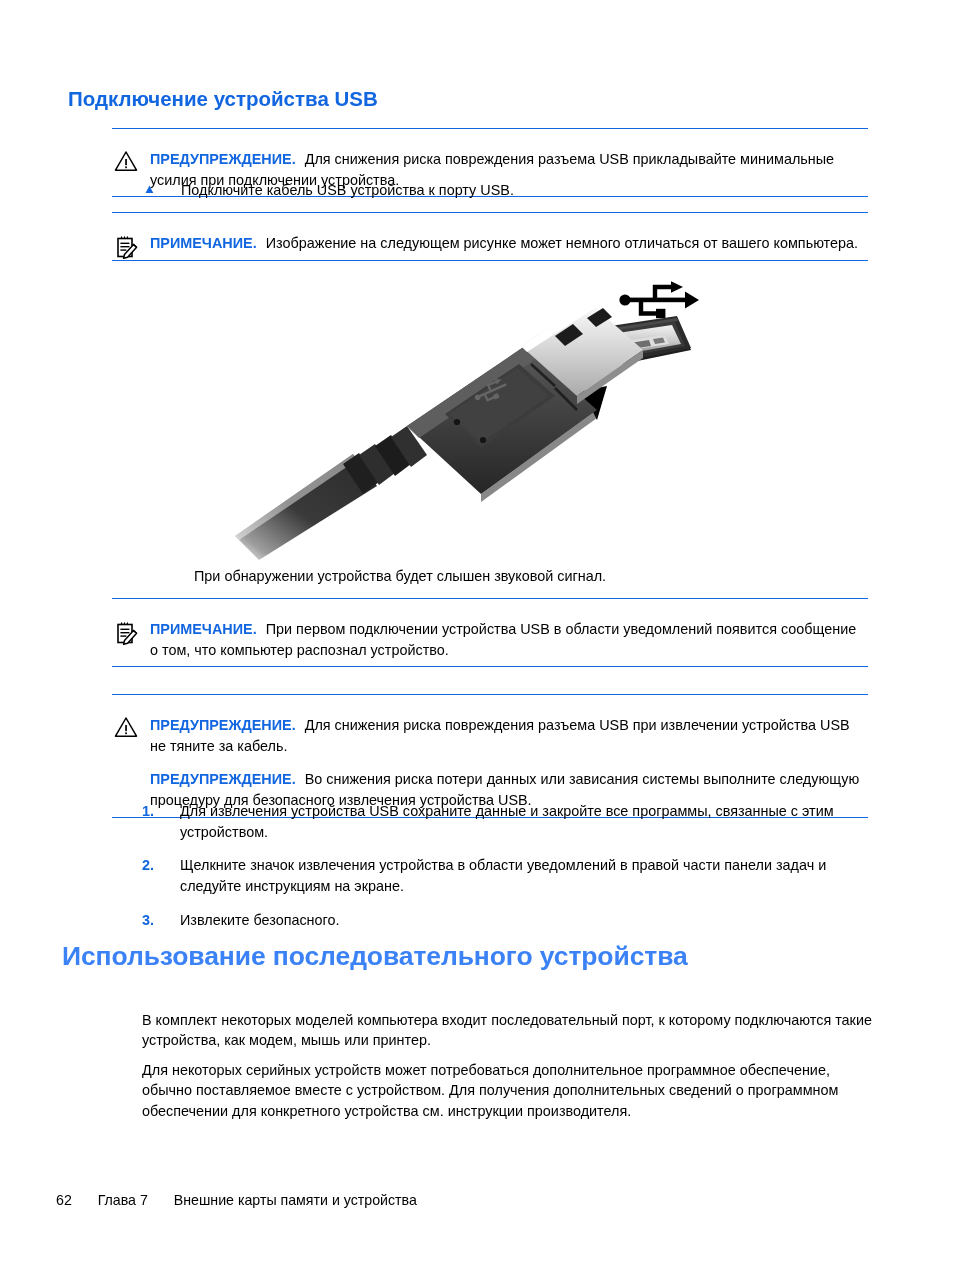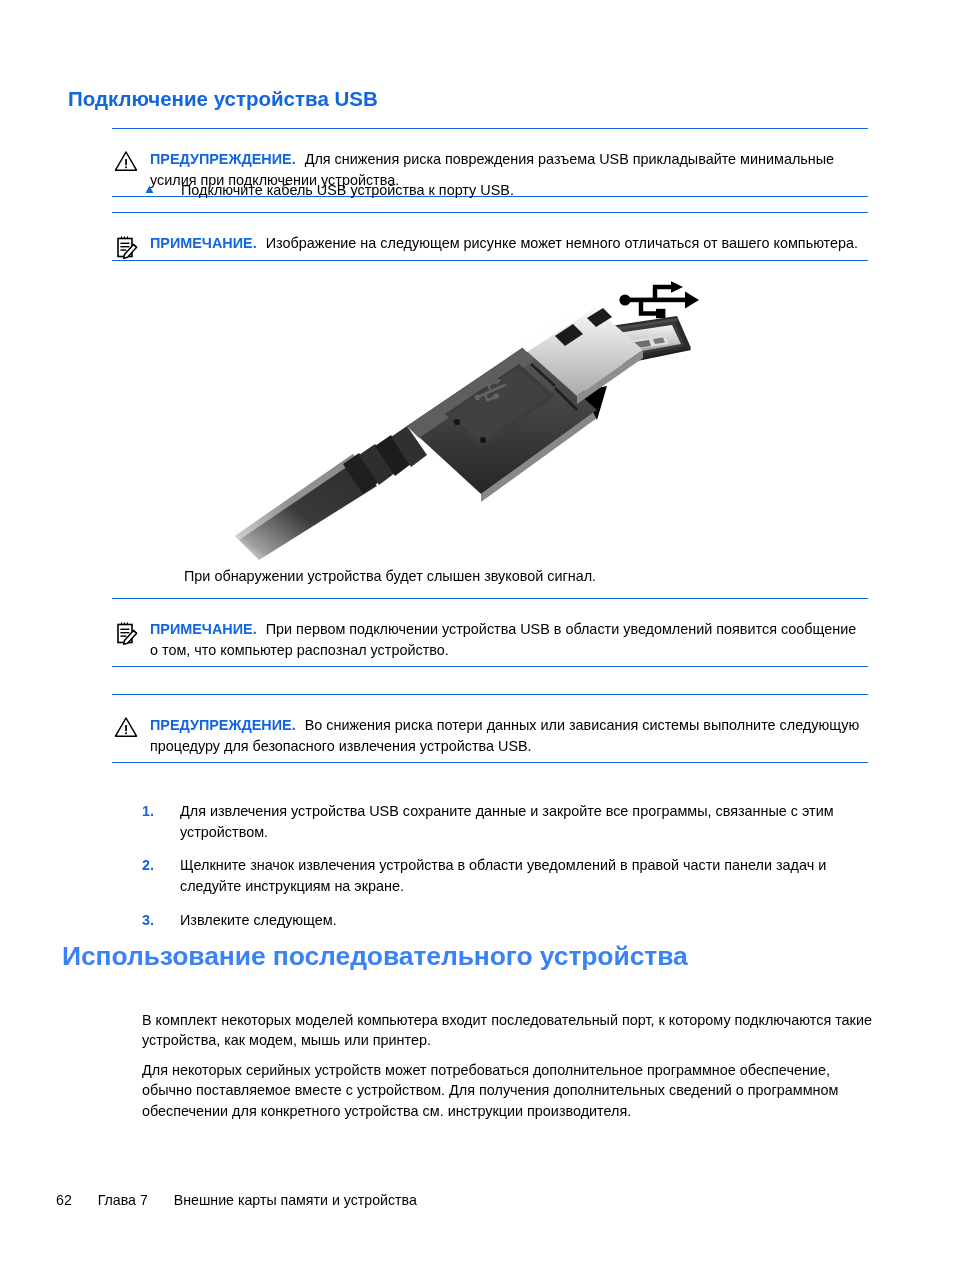--- a/index.html
+++ b/index.html
@@ -270,21 +270,21 @@
         <path d="M296 78 L364 34 L418 82 L352 128 Z" fill="url(#metalGrad)"></path>
         <path d="M296 78 L364 34 L370 40 L302 84 Z" fill="#ffffff"></path>
         <path d="M352 128 L418 82 L418 90 L352 136 Z" fill="#8e8e8e"></path>
 
         <path d="M330 68 L348 56 L358 66 L340 78 Z" fill="#1c1c1c"></path>
         <path d="M362 50 L378 40 L387 49 L371 59 Z" fill="#1c1c1c"></path>
       </g>
     </svg>
   </div>
 
-  <div class="body-text" style="position:absolute; left:184px; top:566px; width:690px;">При обнаружении устройства будет слышен звуковой сигнал.</div>
+  <div class="body-text" style="position:absolute; left:194px; top:566px; width:690px;">При обнаружении устройства будет слышен звуковой сигнал.</div>
 
   <div class="admon" style="position:absolute; left:112px; top:598px; width:756px;">
     <div class="admon-inner">
       <span class="admon-icon">
         <svg width="26" height="26" viewBox="0 0 26 26" aria-hidden="true">
           <rect x="4" y="4.5" width="14" height="18" fill="#ffffff" stroke="#000000" stroke-width="1.6"></rect>
           <rect x="6.4" y="8.6" width="9" height="1.4" fill="#000000"></rect>
           <rect x="6.4" y="12" width="9" height="1.4" fill="#000000"></rect>
           <rect x="6.4" y="15.4" width="6" height="1.4" fill="#000000"></rect>
           <path d="M6.5 4.6 L7.6 1.8 L8.6 4.6 Z" fill="#000000"></path>
@@ -304,37 +304,40 @@
   <div class="admon" style="position:absolute; left:112px; top:694px; width:756px;">
     <div class="admon-inner">
       <span class="admon-icon">
         <svg width="24" height="22" viewBox="0 0 24 22" aria-hidden="true">
           <path d="M12 2 L22.5 20.2 L1.5 20.2 Z" fill="none" stroke="#000000" stroke-width="1.5" stroke-linejoin="round"></path>
           <rect x="11.2" y="9" width="1.7" height="6.2" fill="#000000"></rect>
           <rect x="11.2" y="16.4" width="1.7" height="1.8" fill="#000000"></rect>
         </svg>
       </span>
       <p>
+        <span class="label">ПРЕДУПРЕЖДЕНИЕ.</span><span>Для снижения риска повреждения разъема USB при извлечении устройства USB не тяните за кабель.</span>
+      </p>
+      <p>
         <span class="label">ПРЕДУПРЕЖДЕНИЕ.</span><span>Во снижения риска потери данных или зависания системы выполните следующую процедуру для безопасного извлечения устройства USB.</span>
       </p>
     </div>
   </div>
 
   <div style="position:absolute; left:142px; top:801px; width:726px;">
     <div class="proc-item" style="margin-bottom:13px;">
       <span class="proc-marker">1.</span>
       <span class="proc-body">Для извлечения устройства USB сохраните данные и закройте все программы, связанные с этим устройством.</span>
     </div>
     <div class="proc-item" style="margin-bottom:13px;">
       <span class="proc-marker">2.</span>
       <span class="proc-body">Щелкните значок извлечения устройства в области уведомлений в правой части панели задач и следуйте инструкциям на экране.</span>
     </div>
     <div class="proc-item">
       <span class="proc-marker">3.</span>
-      <span class="proc-body">Извлеките следующем.</span>
+      <span class="proc-body">Извлеките безопасного.</span>
     </div>
   </div>
 
   <div style="position:absolute; left:62px; top:940px; width:826px;">
     <div class="h1-big">Использование последовательного устройства</div>
   </div>
 
   <div class="body-text" style="position:absolute; left:142px; top:1010px; width:730px;">В комплект некоторых моделей компьютера входит последовательный порт, к которому подключаются такие устройства, как модем, мышь или принтер.</div>
 
   <div class="body-text" style="position:absolute; left:142px; top:1060px; width:730px;">Для некоторых серийных устройств может потребоваться дополнительное программное обеспечение, обычно поставляемое вместе с устройством. Для получения дополнительных сведений о программном обеспечении для конкретного устройства см. инструкции производителя.</div>

